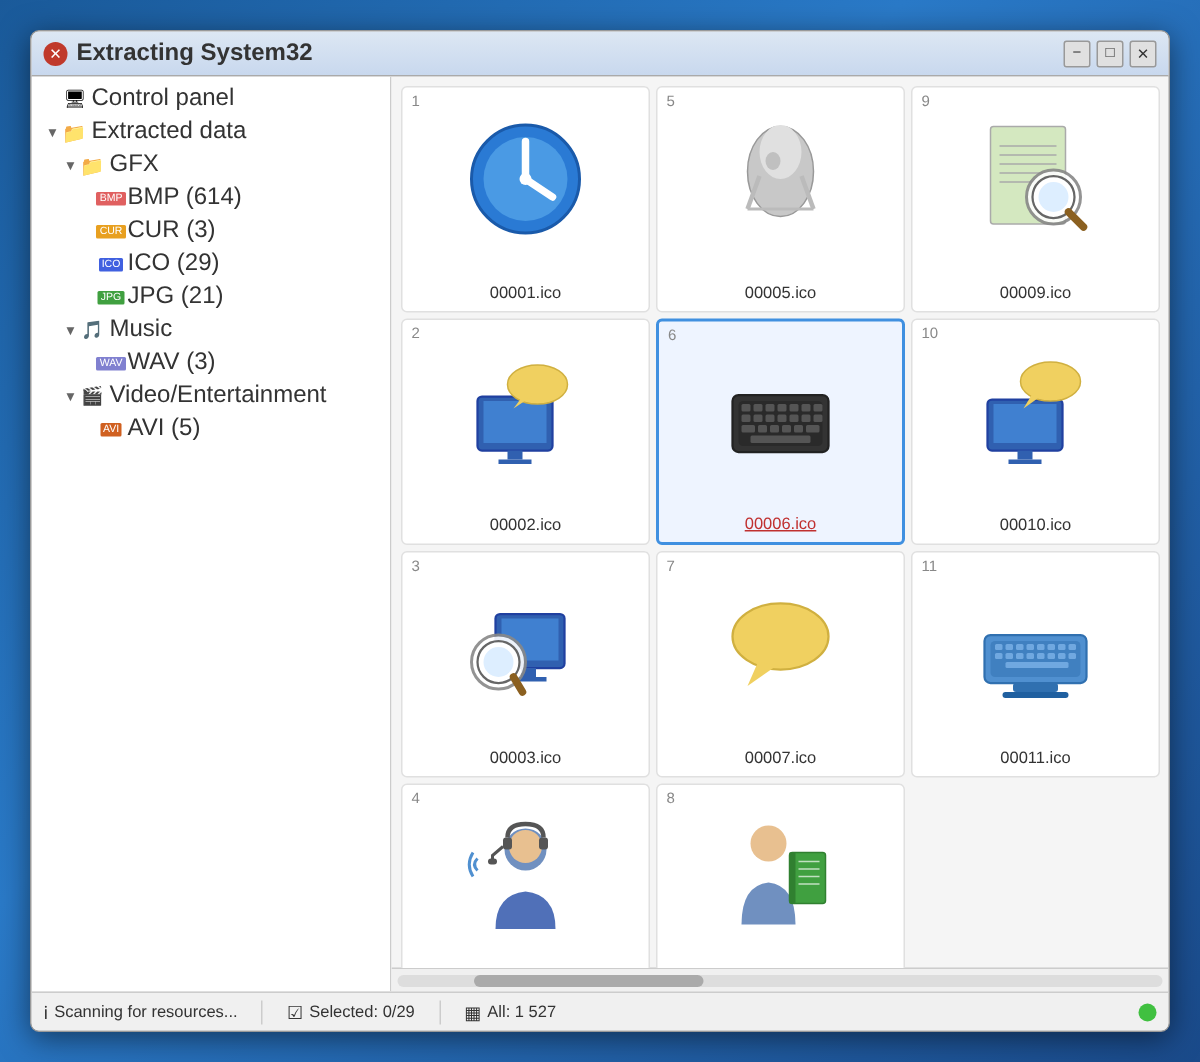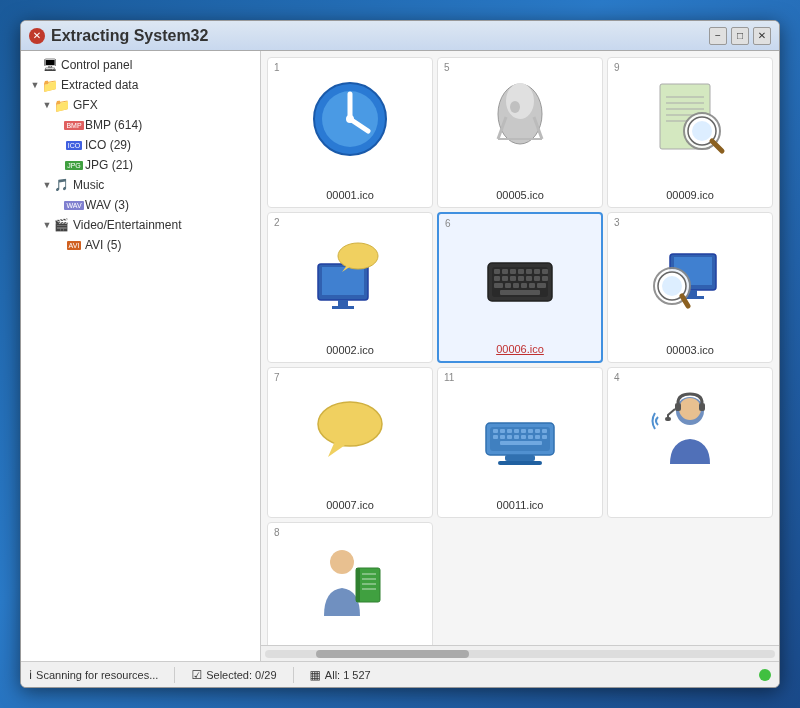--- a/index.html
+++ b/index.html
@@ -92,21 +92,21 @@
     .tree-indent { display: inline-block; }
     .tree-icon {
       width: 16px;
       height: 16px;
       margin-right: 3px;
       display: inline-flex;
       align-items: center;
       justify-content: center;
       flex-shrink: 0;
     }
-    .tree-label { font-size: 12px; color: #333; }
+    .tree-label { font-size: 16px; color: #333; }
     .expand-arrow {
       width: 12px;
       height: 12px;
       display: inline-flex;
       align-items: center;
       justify-content: center;
       font-size: 9px;
       color: #666;
       margin-right: 1px;
     }
@@ -268,20 +268,28 @@
 
       <div class="tree-item">
         <span class="tree-indent" style="width:28px"></span>
         <span class="expand-arrow"> </span>
         <span class="tree-icon">
             <span class="icon-bmp">BMP</span>
           </span>
         <span class="tree-label">BMP (614)</span>
       </div>
 
+      <div class="tree-item">
+        <span class="tree-indent" style="width:28px"></span>
+        <span class="expand-arrow"> </span>
+        <span class="tree-icon">
+            <span class="icon-cur">CUR</span>
+          </span>
+        <span class="tree-label">CUR (3)</span>
+      </div>
 
       <div class="tree-item">
         <span class="tree-indent" style="width:28px"></span>
         <span class="expand-arrow"> </span>
         <span class="tree-icon">
             <span class="icon-ico">ICO</span>
           </span>
         <span class="tree-label">ICO (29)</span>
       </div>
 
@@ -425,20 +433,36 @@
               <rect x="33" y="48" width="6" height="5" rx="1" fill="#555"></rect>
               <rect x="41" y="48" width="6" height="5" rx="1" fill="#555"></rect>
               <rect x="49" y="48" width="6" height="5" rx="1" fill="#555"></rect>
               <rect x="57" y="48" width="9" height="5" rx="1" fill="#555"></rect>
               <rect x="20" y="55" width="40" height="5" rx="1" fill="#555"></rect>
             </svg>
           </div>
           <span class="cell-label selected-label">00006.ico</span>
         </div>
 
+        <div class="icon-cell">
+          <span class="cell-number">10</span>
+          <div class="cell-icon">
+            <svg width="80" height="80" viewBox="0 0 80 80">
+
+              <rect x="8" y="32" width="50" height="34" rx="3" fill="#3060b0" stroke="#2040a0" stroke-width="1.5"></rect>
+              <rect x="12" y="35" width="42" height="26" fill="#4080d0"></rect>
+              <rect x="28" y="66" width="10" height="6" fill="#3060b0"></rect>
+              <rect x="22" y="72" width="22" height="3" fill="#3060b0"></rect>
+
+              <ellipse cx="50" cy="20" rx="20" ry="13" fill="#f0d060" stroke="#d0b040" stroke-width="1"></ellipse>
+              <polygon points="38,28 32,38 46,28" fill="#f0d060"></polygon>
+            </svg>
+          </div>
+          <span class="cell-label">00010.ico</span>
+        </div>
 
         <div class="icon-cell">
           <span class="cell-number">3</span>
           <div class="cell-icon">
             <svg width="80" height="80" viewBox="0 0 80 80">
 
               <rect x="20" y="20" width="46" height="36" rx="3" fill="#3060b0" stroke="#2040a0" stroke-width="1.5"></rect>
               <rect x="24" y="23" width="38" height="28" fill="#4080d0"></rect>
               <rect x="37" y="56" width="10" height="6" fill="#3060b0"></rect>
               <rect x="30" y="62" width="24" height="3" fill="#3060b0"></rect>

